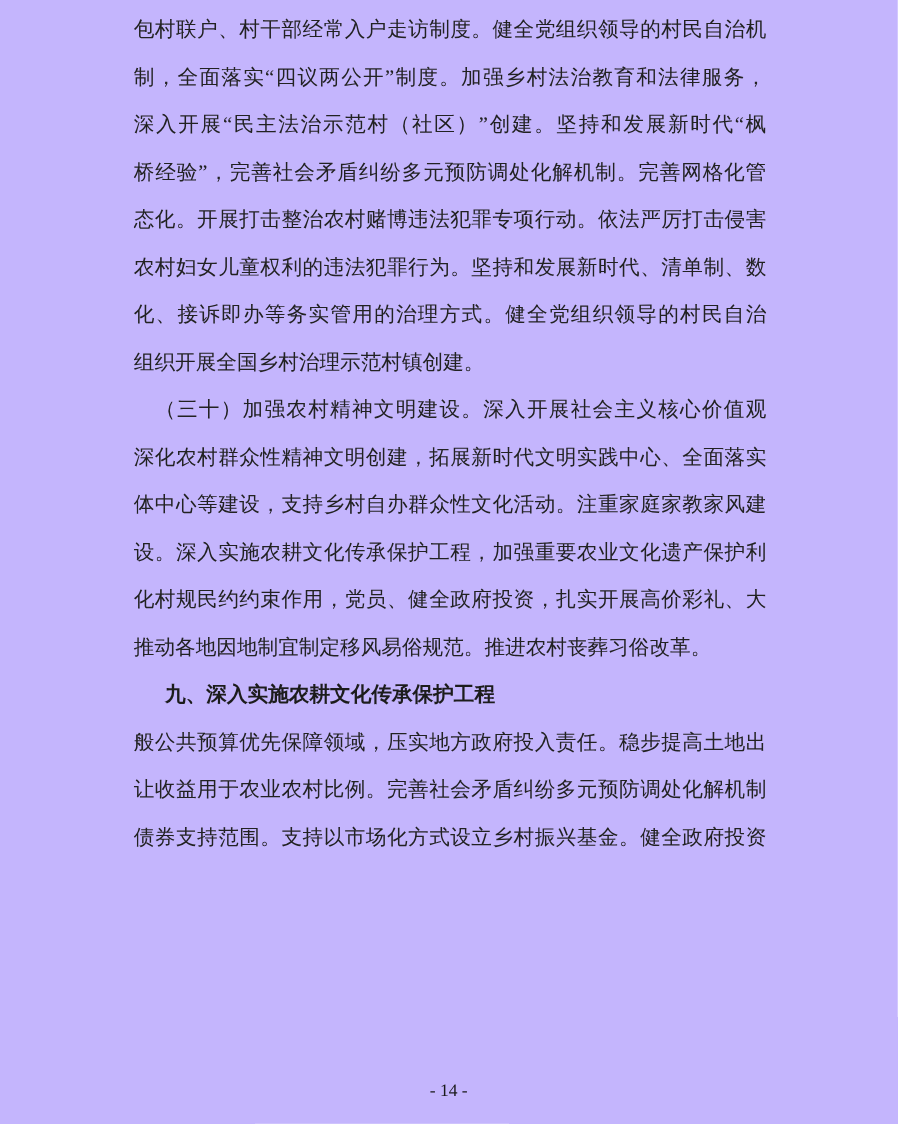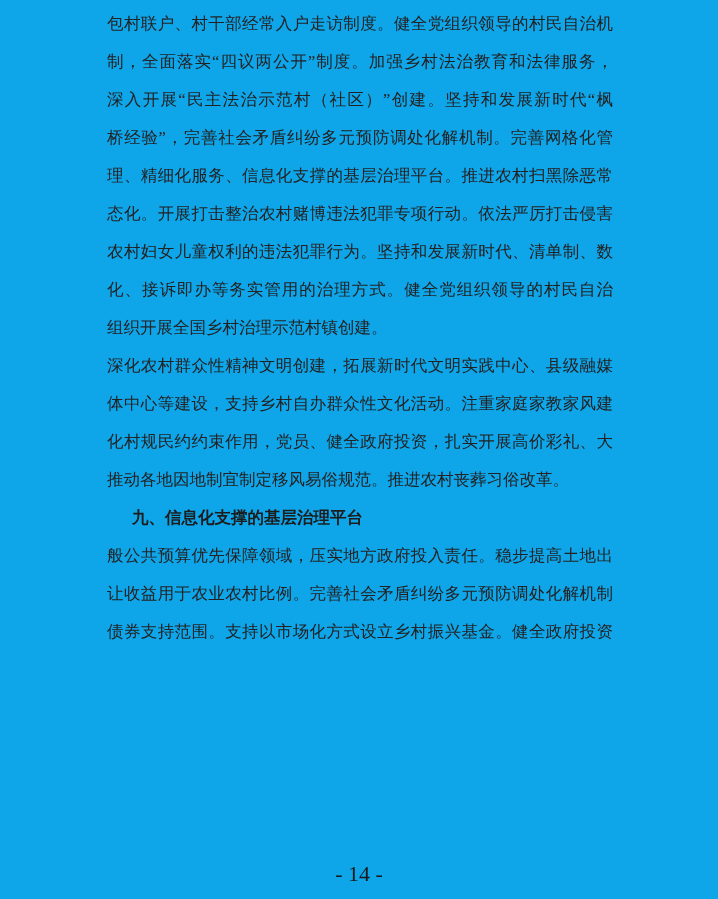--- a/index.html
+++ b/index.html
@@ -13,21 +13,21 @@
     position: relative;
     overflow: hidden;
     font-family: "Liberation Serif", "DejaVu Serif", serif;
   }
   .doc-page {
     position: absolute;
     left: 0;
     top: 0;
     width: 718px;
     height: 899px;
-    background: #0ea5e9;
+    background: #c4b5fd;
   }
   .text-block {
     position: absolute;
     left: 107px;
     top: 5px;
     width: 506px;
   }
   .line {
     height: 38px;
     line-height: 38px;
@@ -54,43 +54,44 @@
   .line.bold {
     font-weight: 700;
     color: #1c1c1c;
   }
   .page-footer {
     position: absolute;
     left: 0;
     top: 862px;
     width: 718px;
     text-align: center;
-    font-size: 22px;
+    font-size: 14px;
     line-height: 24px;
     color: #1a1a1a;
     font-family: "Liberation Serif", "DejaVu Serif", serif;
   }
 </style>
 </head>
 <body style="background: rgb(255, 255, 255);">
 
 <div class="doc-page">
   <div class="text-block" id="body-lines">
       <div class="line justify">包村联户、村干部经常入户走访制度。健全党组织领导的村民自治机</div>
       <div class="line justify">制，全面落实“四议两公开”制度。加强乡村法治教育和法律服务，</div>
       <div class="line justify">深入开展“民主法治示范村（社区）”创建。坚持和发展新时代“枫</div>
       <div class="line justify">桥经验”，完善社会矛盾纠纷多元预防调处化解机制。完善网格化管</div>
-      <div class="line justify">理、精细化服务、信息化支撑的基层治理平台。推进农村扫黑除恶常</div>
       <div class="line justify">态化。开展打击整治农村赌博违法犯罪专项行动。依法严厉打击侵害</div>
       <div class="line justify">农村妇女儿童权利的违法犯罪行为。坚持和发展新时代、清单制、数字</div>
       <div class="line justify">化、接诉即办等务实管用的治理方式。健全党组织领导的村民自治机，</div>
       <div class="line left">组织开展全国乡村治理示范村镇创建。</div>
-      <div class="line justify">深化农村群众性精神文明创建，拓展新时代文明实践中心、县级融媒</div>
+      <div class="line justify indent-paren">（三十）加强农村精神文明建设。深入开展社会主义核心价值观</div>
+      <div class="line justify">深化农村群众性精神文明创建，拓展新时代文明实践中心、全面落实</div>
       <div class="line justify">体中心等建设，支持乡村自办群众性文化活动。注重家庭家教家风建</div>
+      <div class="line justify">设。深入实施农耕文化传承保护工程，加强重要农业文化遗产保护利</div>
       <div class="line justify">化村规民约约束作用，党员、健全政府投资，扎实开展高价彩礼、大</div>
       <div class="line left">推动各地因地制宜制定移风易俗规范。推进农村丧葬习俗改革。</div>
-      <div class="line left indent-heading bold">九、信息化支撑的基层治理平台</div>
+      <div class="line left indent-heading bold">九、深入实施农耕文化传承保护工程</div>
       <div class="line justify">般公共预算优先保障领域，压实地方政府投入责任。稳步提高土地出</div>
       <div class="line justify">让收益用于农业农村比例。完善社会矛盾纠纷多元预防调处化解机制</div>
       <div class="line justify">债券支持范围。支持以市场化方式设立乡村振兴基金。健全政府投资</div>
     </div>
   <div class="page-footer">- 14 -</div>
 </div>
 
 </body></html>

